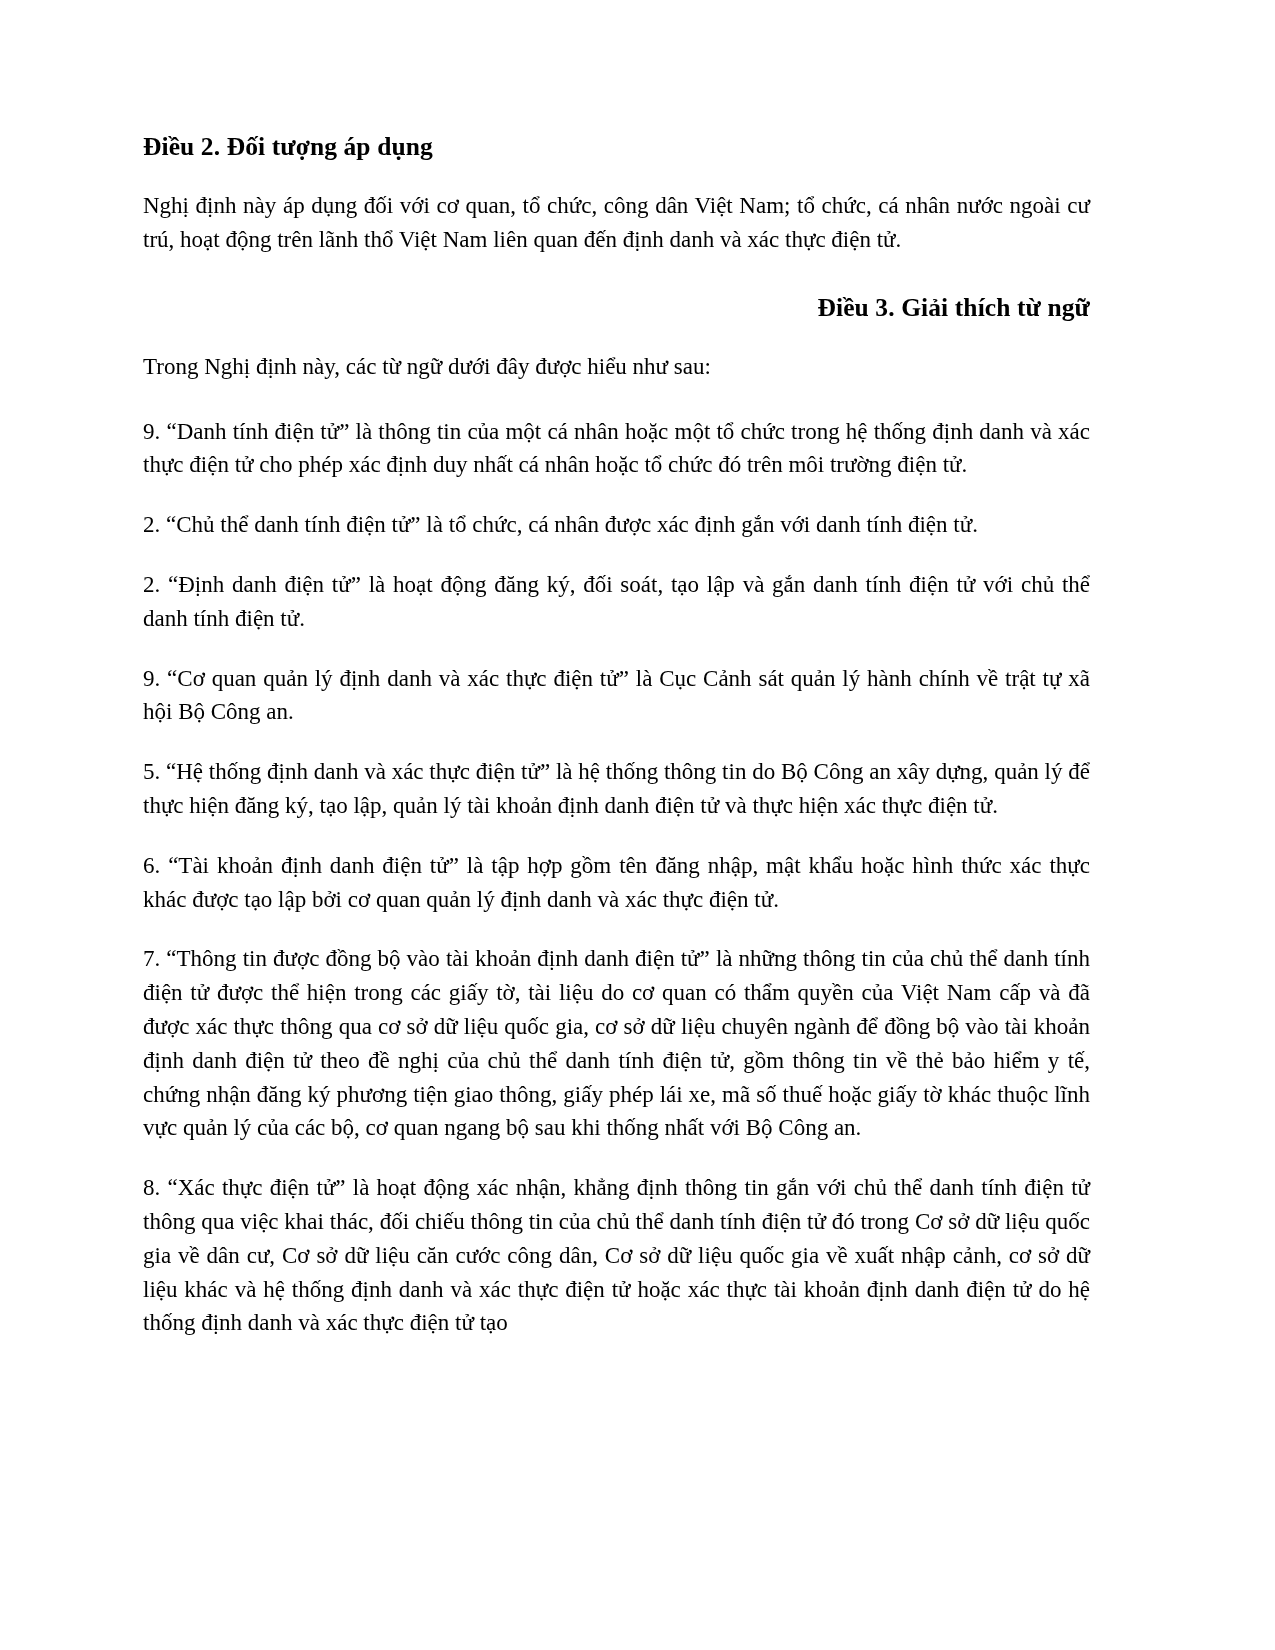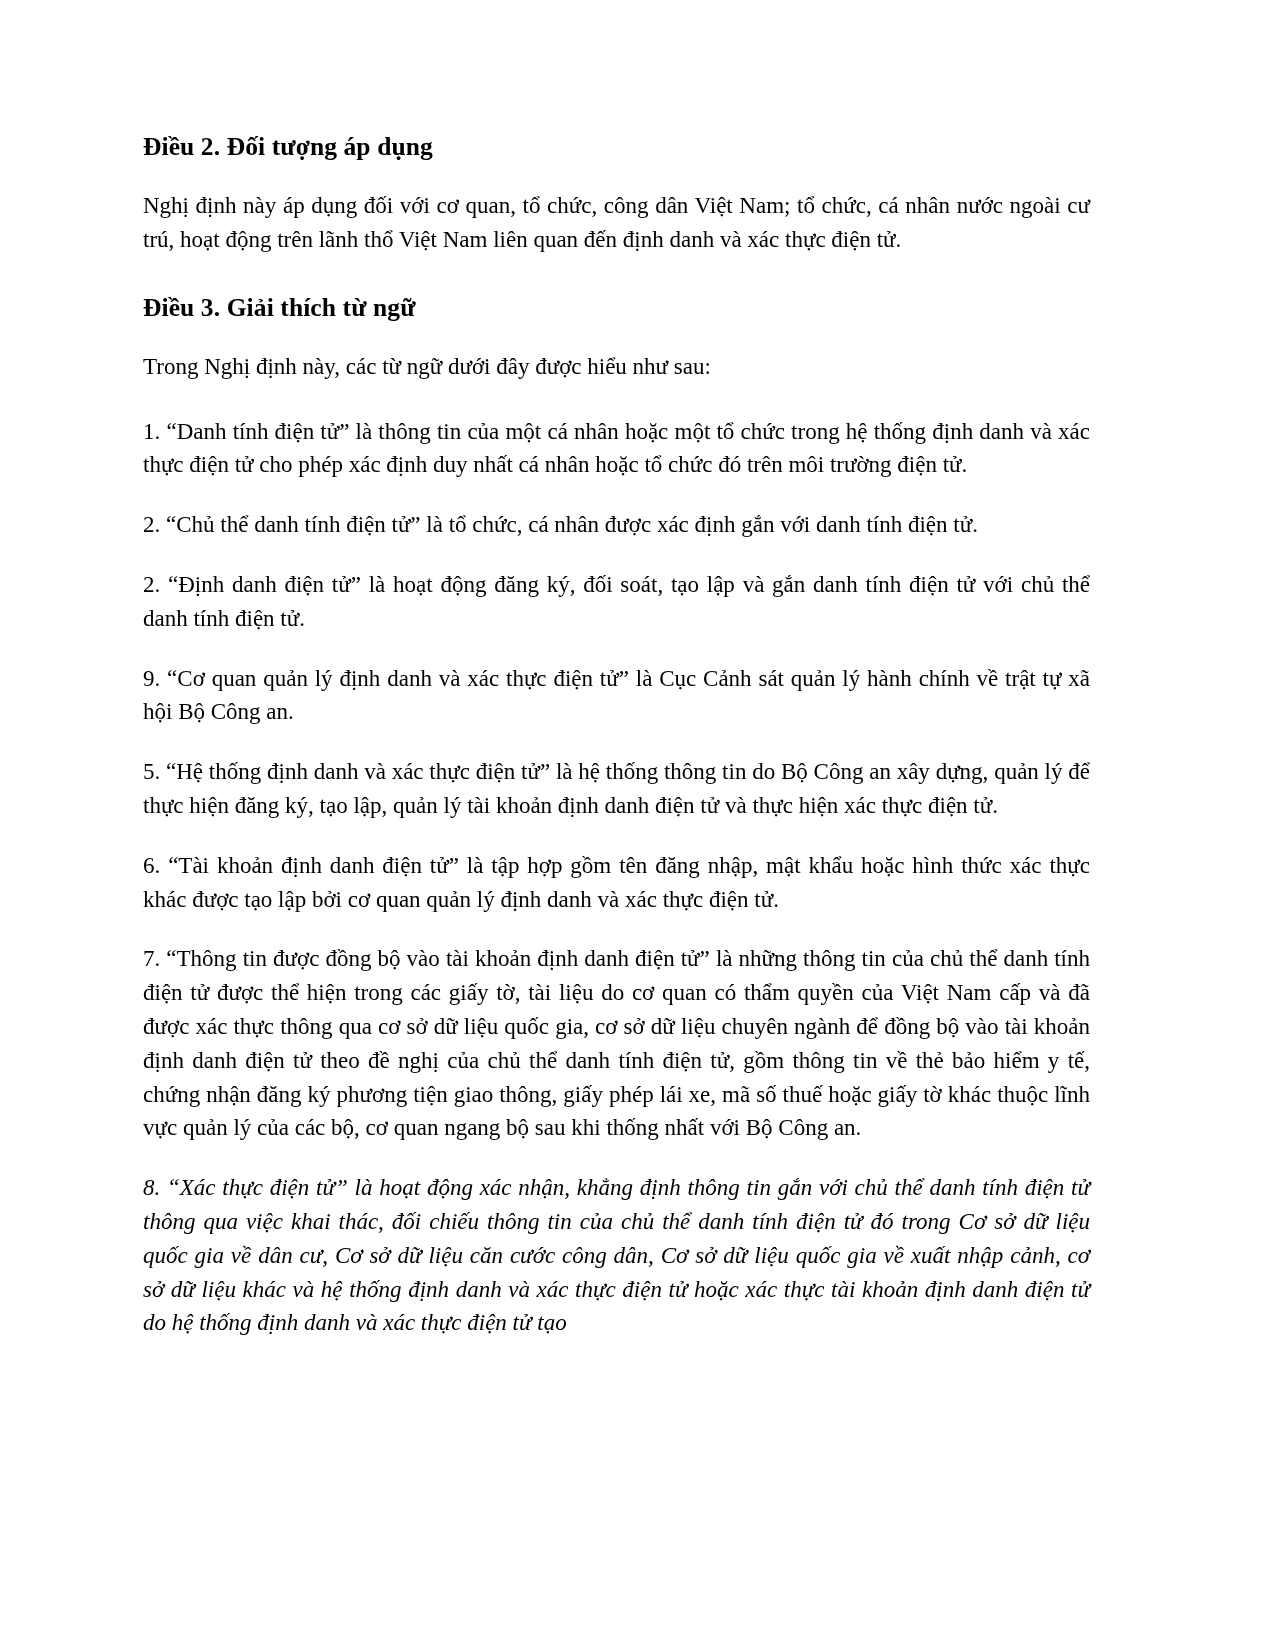--- a/index.html
+++ b/index.html
@@ -29,52 +29,52 @@
   .heading {
     font-size: 25.5px;
     font-weight: bold;
     line-height: 1.30;
     margin: 0 0 26px 0;
     text-align: left;
     letter-spacing: 0.1px;
   }
   .heading.second {
     margin-top: 34px;
+    text-align: right;
   }
   .para {
     font-size: 23px;
     line-height: 1.47;
     margin: 0 0 26px 0;
     text-align: justify;
     text-justify: inter-word;
     hyphens: none;
   }
   .para.lead {
     margin-bottom: 31px;
   }
   .para:last-child {
     margin-bottom: 0;
-    font-style: italic;
   }
 </style>
 </head>
 <body>
 
 <div class="page">
   <div class="doc-body">
 
     <h2 class="heading">Điều 2. Đối tượng áp dụng</h2>
 
     <p class="para">Nghị định này áp dụng đối với cơ quan, tổ chức, công dân Việt Nam; tổ chức, cá nhân nước ngoài cư trú, hoạt động trên lãnh thổ Việt Nam liên quan đến định danh và xác thực điện tử.</p>
 
     <h2 class="heading second">Điều 3. Giải thích từ ngữ</h2>
 
     <p class="para lead">Trong Nghị định này, các từ ngữ dưới đây được hiểu như sau:</p>
 
-    <p class="para">1. “Danh tính điện tử” là thông tin của một cá nhân hoặc một tổ chức trong hệ thống định danh và xác thực điện tử cho phép xác định duy nhất cá nhân hoặc tổ chức đó trên môi trường điện tử.</p>
+    <p class="para">9. “Danh tính điện tử” là thông tin của một cá nhân hoặc một tổ chức trong hệ thống định danh và xác thực điện tử cho phép xác định duy nhất cá nhân hoặc tổ chức đó trên môi trường điện tử.</p>
 
     <p class="para">2. “Chủ thể danh tính điện tử” là tổ chức, cá nhân được xác định gắn với danh tính điện tử.</p>
 
     <p class="para">2. “Định danh điện tử” là hoạt động đăng ký, đối soát, tạo lập và gắn danh tính điện tử với chủ thể danh tính điện tử.</p>
 
     <p class="para">9. “Cơ quan quản lý định danh và xác thực điện tử” là Cục Cảnh sát quản lý hành chính về trật tự xã hội Bộ Công an.</p>
 
     <p class="para">5. “Hệ thống định danh và xác thực điện tử” là hệ thống thông tin do Bộ Công an xây dựng, quản lý để thực hiện đăng ký, tạo lập, quản lý tài khoản định danh điện tử và thực hiện xác thực điện tử.</p>
 
     <p class="para">6. “Tài khoản định danh điện tử” là tập hợp gồm tên đăng nhập, mật khẩu hoặc hình thức xác thực khác được tạo lập bởi cơ quan quản lý định danh và xác thực điện tử.</p>

